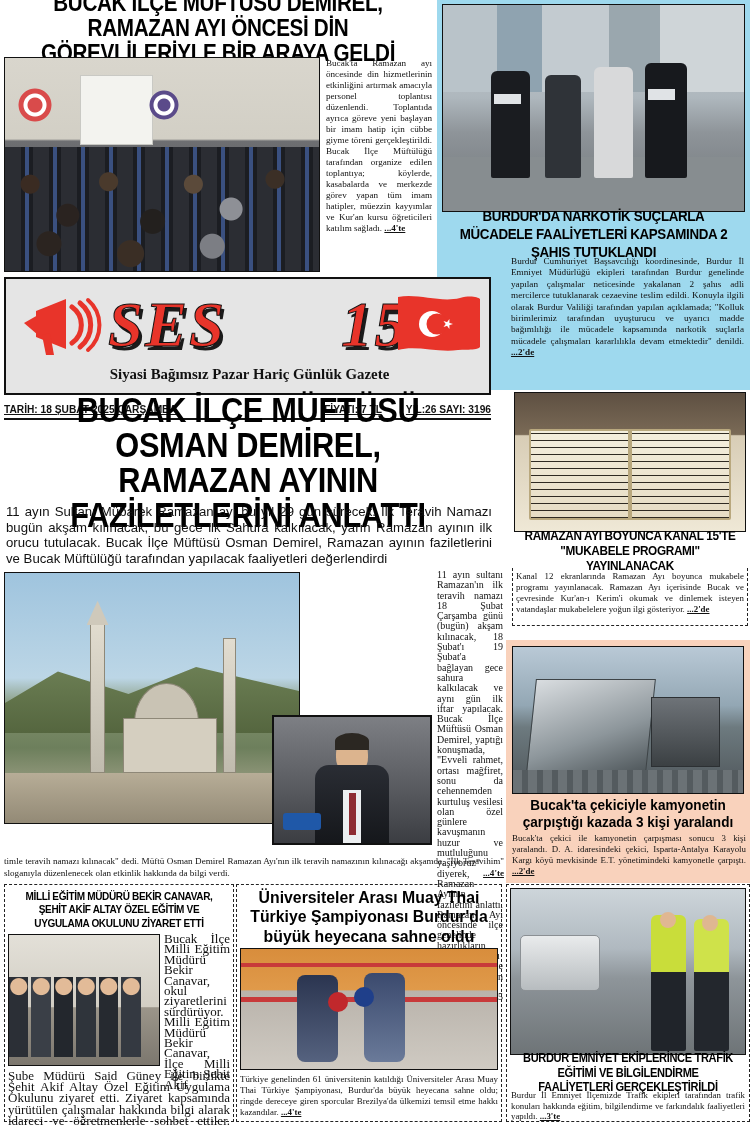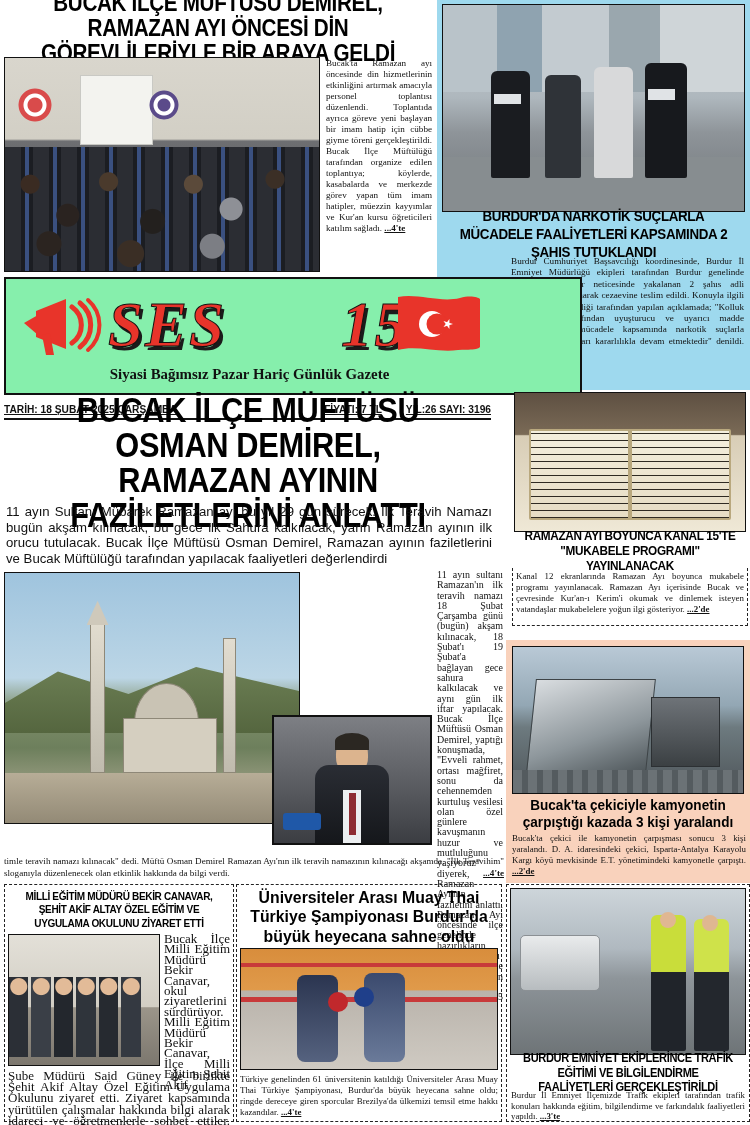--- a/index.html
+++ b/index.html
@@ -51,22 +51,22 @@
              background:#9ed9ee; }
   .tr-photo { position:absolute; left:442px; top:4px; width:303px; height:208px;
               border:1px solid #111; }
   .tr-head { position:absolute; left:440px; top:216px; width:307px; height:36px;
              font-size:15.2px; line-height:18px; color:#000;
              display:flex; align-items:center; justify-content:center; }
   .tr-text { position:absolute; left:511px; top:256px; width:233px; height:120px;
              font-size:9.2px; line-height:11.4px; }
 
   
-  .mast { position:absolute; left:4px; top:277px; width:578px; height:118px;
-          border:2px solid #111; background:#86efac; }
+  .mast { position:absolute; left:4px; top:277px; width:487px; height:118px;
+          border:2px solid #111; background:#e5e5e5; }
   .mast-logo { position:absolute; left:10px; top:8px; width:470px; height:78px; }
   .mast-sub { position:absolute; left:0; top:86px; width:487px;
               font-family:"Liberation Serif", serif; font-weight:700;
               font-size:15.5px; text-align:center; color:#111;
               transform: scaleX(0.96); }
   .ses-text {
     position:absolute; left:92px; top:0px; width:300px; height:76px;
     font-family:"Liberation Serif", serif;
     font-weight:700; font-style:italic;
     font-size:63px; line-height:74px;

